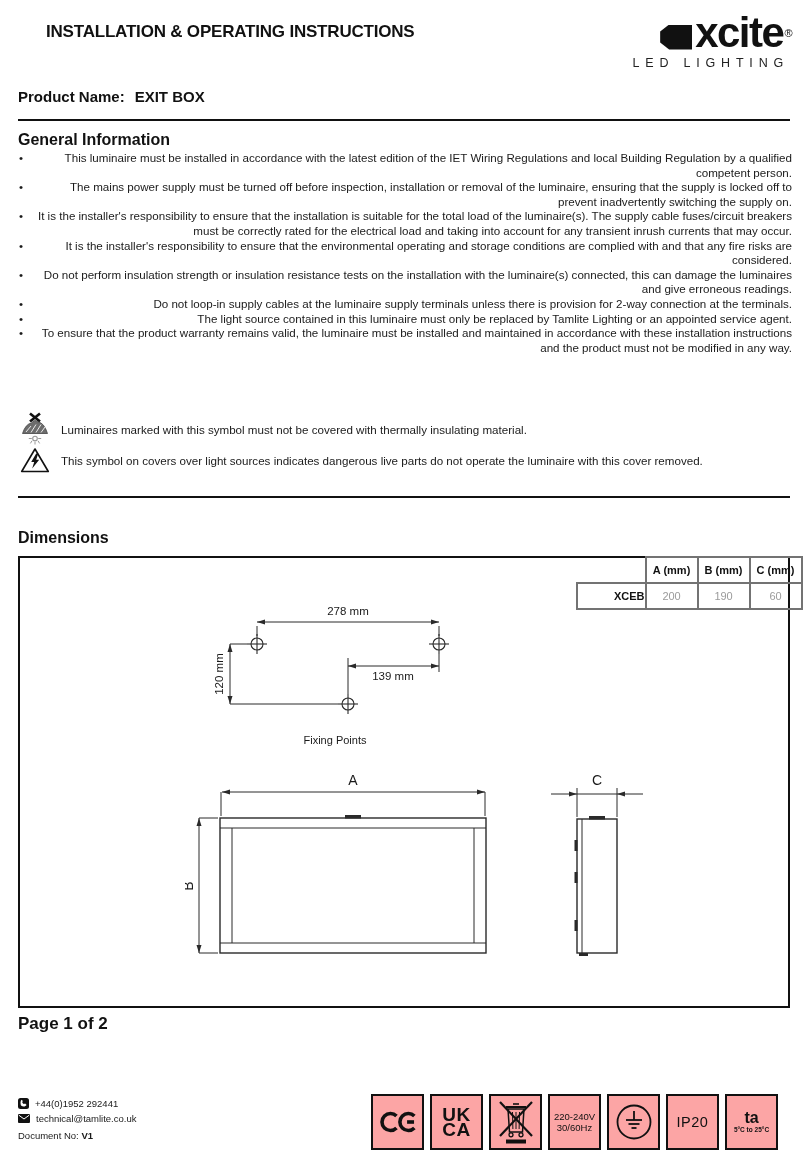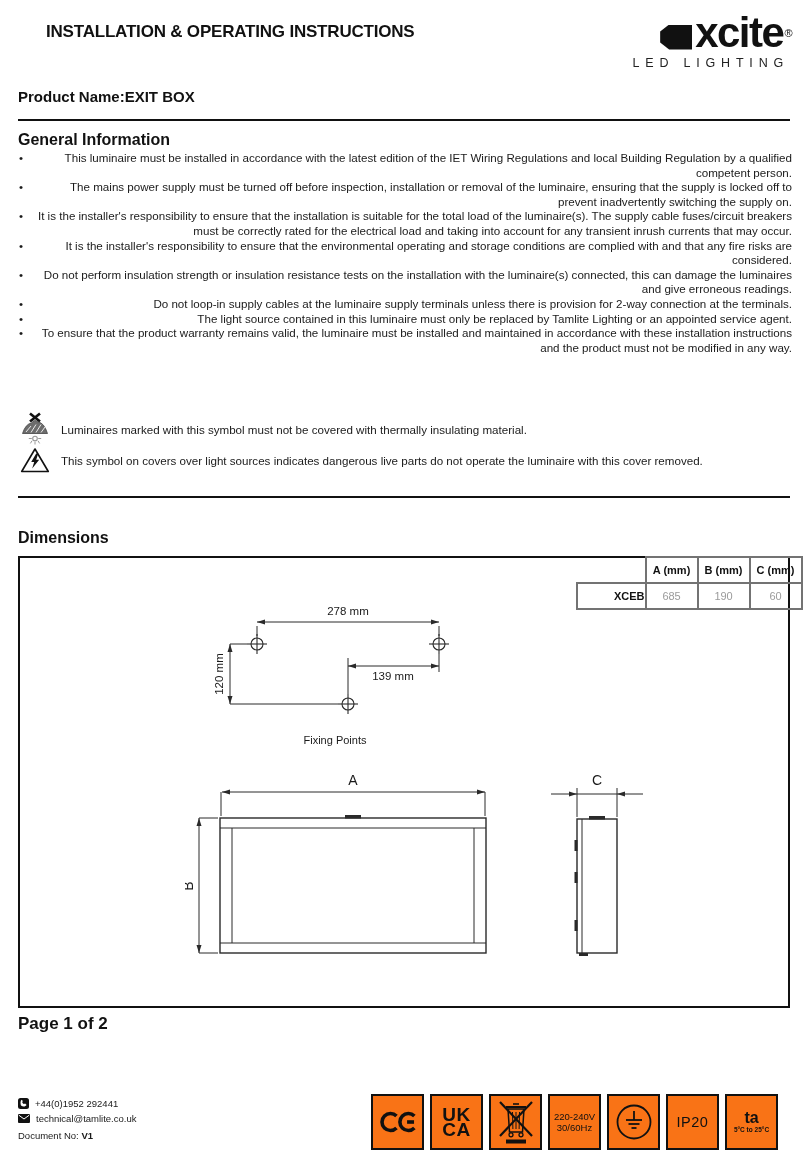--- a/index.html
+++ b/index.html
@@ -12,21 +12,21 @@
   .abs { position:absolute; }
   .doc-title { font-size:17px; font-weight:bold; letter-spacing:-0.2px; color:#111; }
   .logo-wrap { display:flex; flex-direction:column; align-items:flex-end; }
   .logo-row { display:flex; align-items:center; }
   .logo-hex { width:32px; height:25px; background:#111; margin-right:3px; margin-top:8px;
     clip-path:polygon(28% 0,100% 0,100% 100%,28% 100%,0 72%,0 28%); }
   .logo-brand { font-size:42px; font-weight:bold; letter-spacing:-1.5px; color:#111; line-height:1; }
   .logo-reg { font-size:11px; vertical-align:26px; font-weight:normal; margin-left:1px; }
   .logo-tagline { font-size:12.5px; letter-spacing:5.8px; color:#222; margin-top:2px; margin-right:2px; }
   .product-line { font-size:15px; font-weight:bold; }
-  .product-name { }
+  .product-name { margin-left:10px; }
   .rule1 { height:2px; background:#111; }
   .rule2 { height:2px; border-top:1.5px solid #111; border-bottom:1.5px solid #111; }
   .h2 { font-size:16px; font-weight:bold; color:#111; }
   ul.bullets { list-style:none; font-size:11.6px; line-height:14.6px; color:#1a1a1a;text-align:right; }
   ul.bullets li { position:relative; padding-left:13px; }
   ul.bullets li::before { content:"•"; position:absolute; left:1px; top:0; }
   .warn-row { display:flex; align-items:center; gap:9px; font-size:11.6px; color:#1a1a1a; }
   .warn-icon { flex:0 0 auto; display:flex; align-items:center; justify-content:center; width:34px; }
   .dims-box { border:2px solid #111; }
   table.dim-table { border-collapse:collapse; font-size:11px; }
@@ -35,21 +35,21 @@
   table.dim-table td.blank { border:none; }
   table.dim-table td.colhead { font-weight:bold; }
   table.dim-table td.val { color:#9b9b9b; }
   .caption { font-size:11px; color:#1a1a1a; text-align:center; }
   .page-no { font-size:17px; font-weight:bold; }
   .addr { font-size:9.5px; line-height:11.5px; color:#1a1a1a; }
   .contact-row { display:flex; align-items:center; gap:6px; font-size:9.5px; color:#1a1a1a; }
   .docno { font-size:9.5px; color:#1a1a1a; }
   .docno b { font-weight:bold; }
   .badges { display:flex; gap:6px; }
-  .badge { width:53px; height:56px; border:2px solid #111; background:#f97316;
+  .badge { width:53px; height:56px; border:2px solid #111; background:#fca5a5;
     display:flex; flex-direction:column; align-items:center; justify-content:center; color:#111; }
   .ukca { font-size:19px; font-weight:bold; line-height:15px; letter-spacing:0.5px; text-align:center; }
   .volt { font-size:9.5px; line-height:11.5px; text-align:center; }
   .ip { font-size:14.5px; letter-spacing:0.5px; }
   .ta-main { font-size:16px; font-weight:bold; line-height:14px; }
   .ta-sub { font-size:6.5px; font-weight:bold; margin-top:1px; }
   svg text { font-family:"Liberation Sans","DejaVu Sans",sans-serif; fill:#1a1a1a; }
   .dwg line, .dwg path, .dwg rect.outline, .dwg circle { stroke:#2a2a2a; fill:none; }
 </style>
 </head>
@@ -127,21 +127,21 @@
   <table class="abs dim-table" style="left:576px; top:556px;">
     <tbody>
         <tr>
       <td class="blank model"></td>
       <td class="colhead">A (mm)</td>
       <td class="colhead">B (mm)</td>
       <td class="colhead">C (mm)</td>
     </tr>
     <tr>
       <td class="model">XCEB</td>
-      <td class="val">685</td>
+      <td class="val">200</td>
       <td class="val">190</td>
       <td class="val">60</td>
     </tr>
   </tbody>
     </table>
 
   <svg class="abs dwg" style="left:195px; top:600px;" width="280" height="150" viewBox="0 0 280 150">
 
     <g stroke="#2a2a2a" stroke-width="1.1">
       <circle cx="62" cy="44" r="6"></circle>

